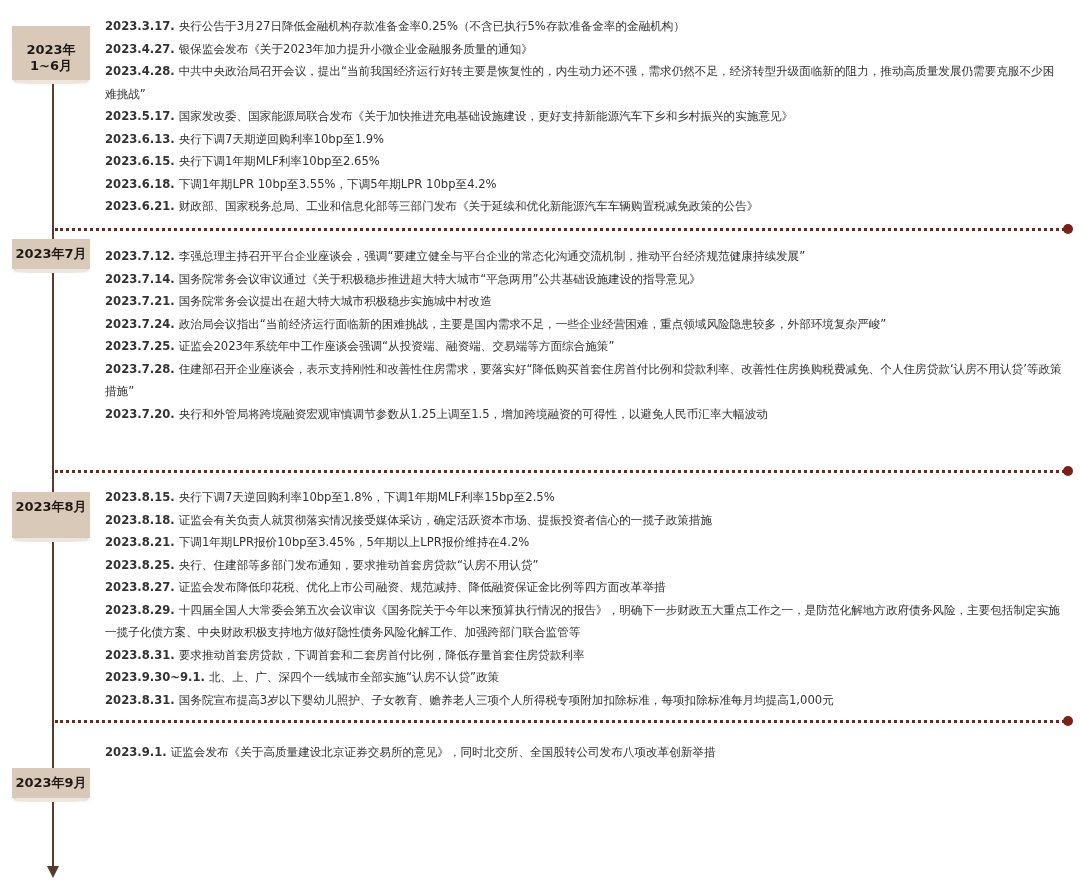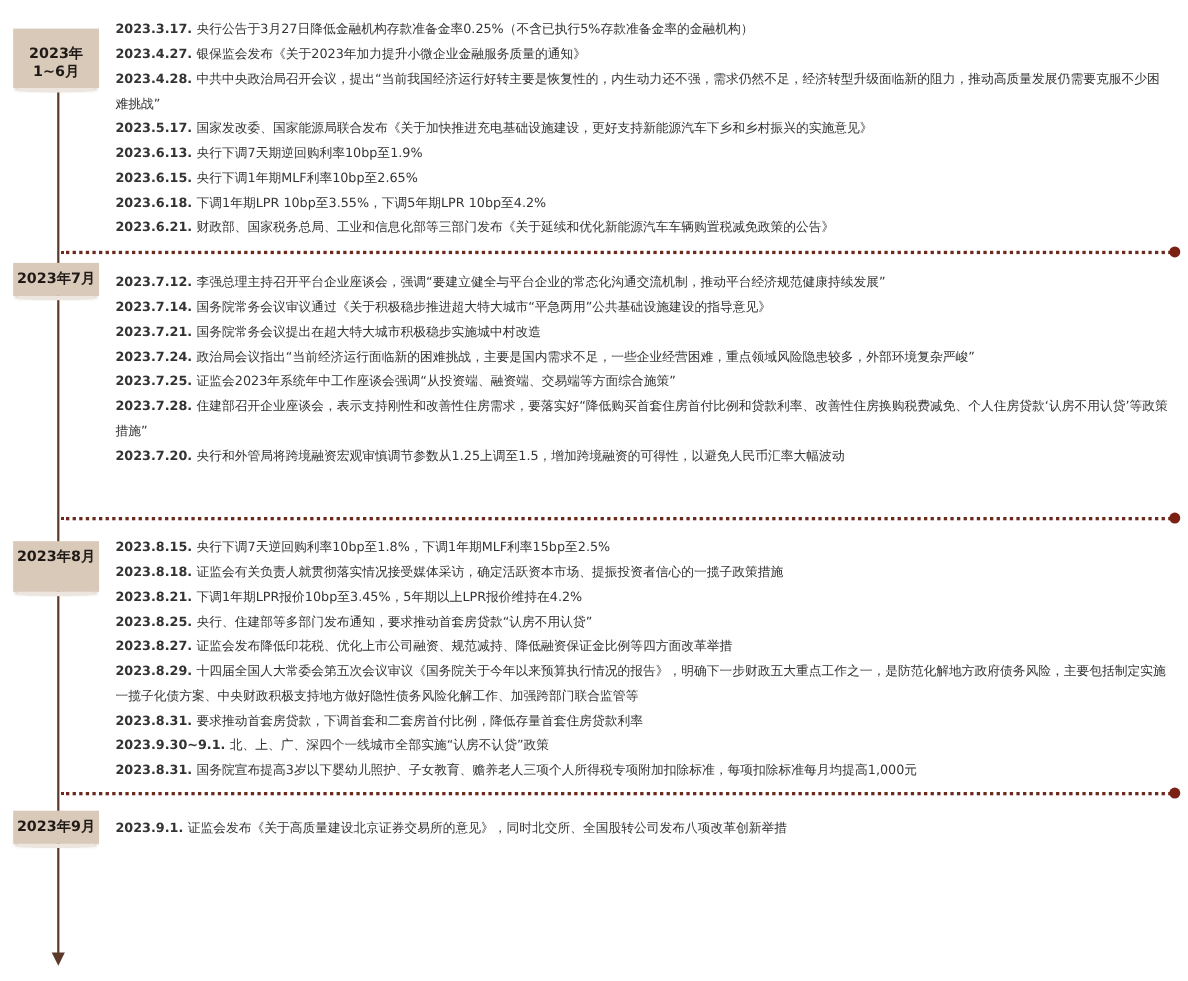--- a/index.html
+++ b/index.html
@@ -24,21 +24,21 @@
     color: #1f1a17;
     box-shadow: 0 4px 3px -2px rgba(120,100,80,0.35);
   }
   .label::after {
     content: ""; position: absolute; left: 4px; right: 4px; bottom: -4px; height: 4px;
     background: #ece6df; border-radius: 0 0 40% 40%;
   }
   .label.l1 { top: 26px; height: 38px; padding-top: 16px; }
   .label.l2 { top: 239px; height: 30px; line-height: 30px; }
   .label.l3 { top: 492px; height: 46px; line-height: 30px; }
-  .label.l4 { top: 737px; height: 30px; line-height: 30px; }
+  .label.l4 { top: 768px; height: 30px; line-height: 30px; }
   .divider {
     position: absolute; left: 55px; width: 1010px; height: 0;
     border-top: 3px dotted #6b2a1c;
   }
   .divider .dot {
     position: absolute; right: -8px; top: -7px; width: 10px; height: 10px;
     border-radius: 50%; background: #7a2114;
   }
   .section {
     position: absolute; left: 105px; width: 960px;

